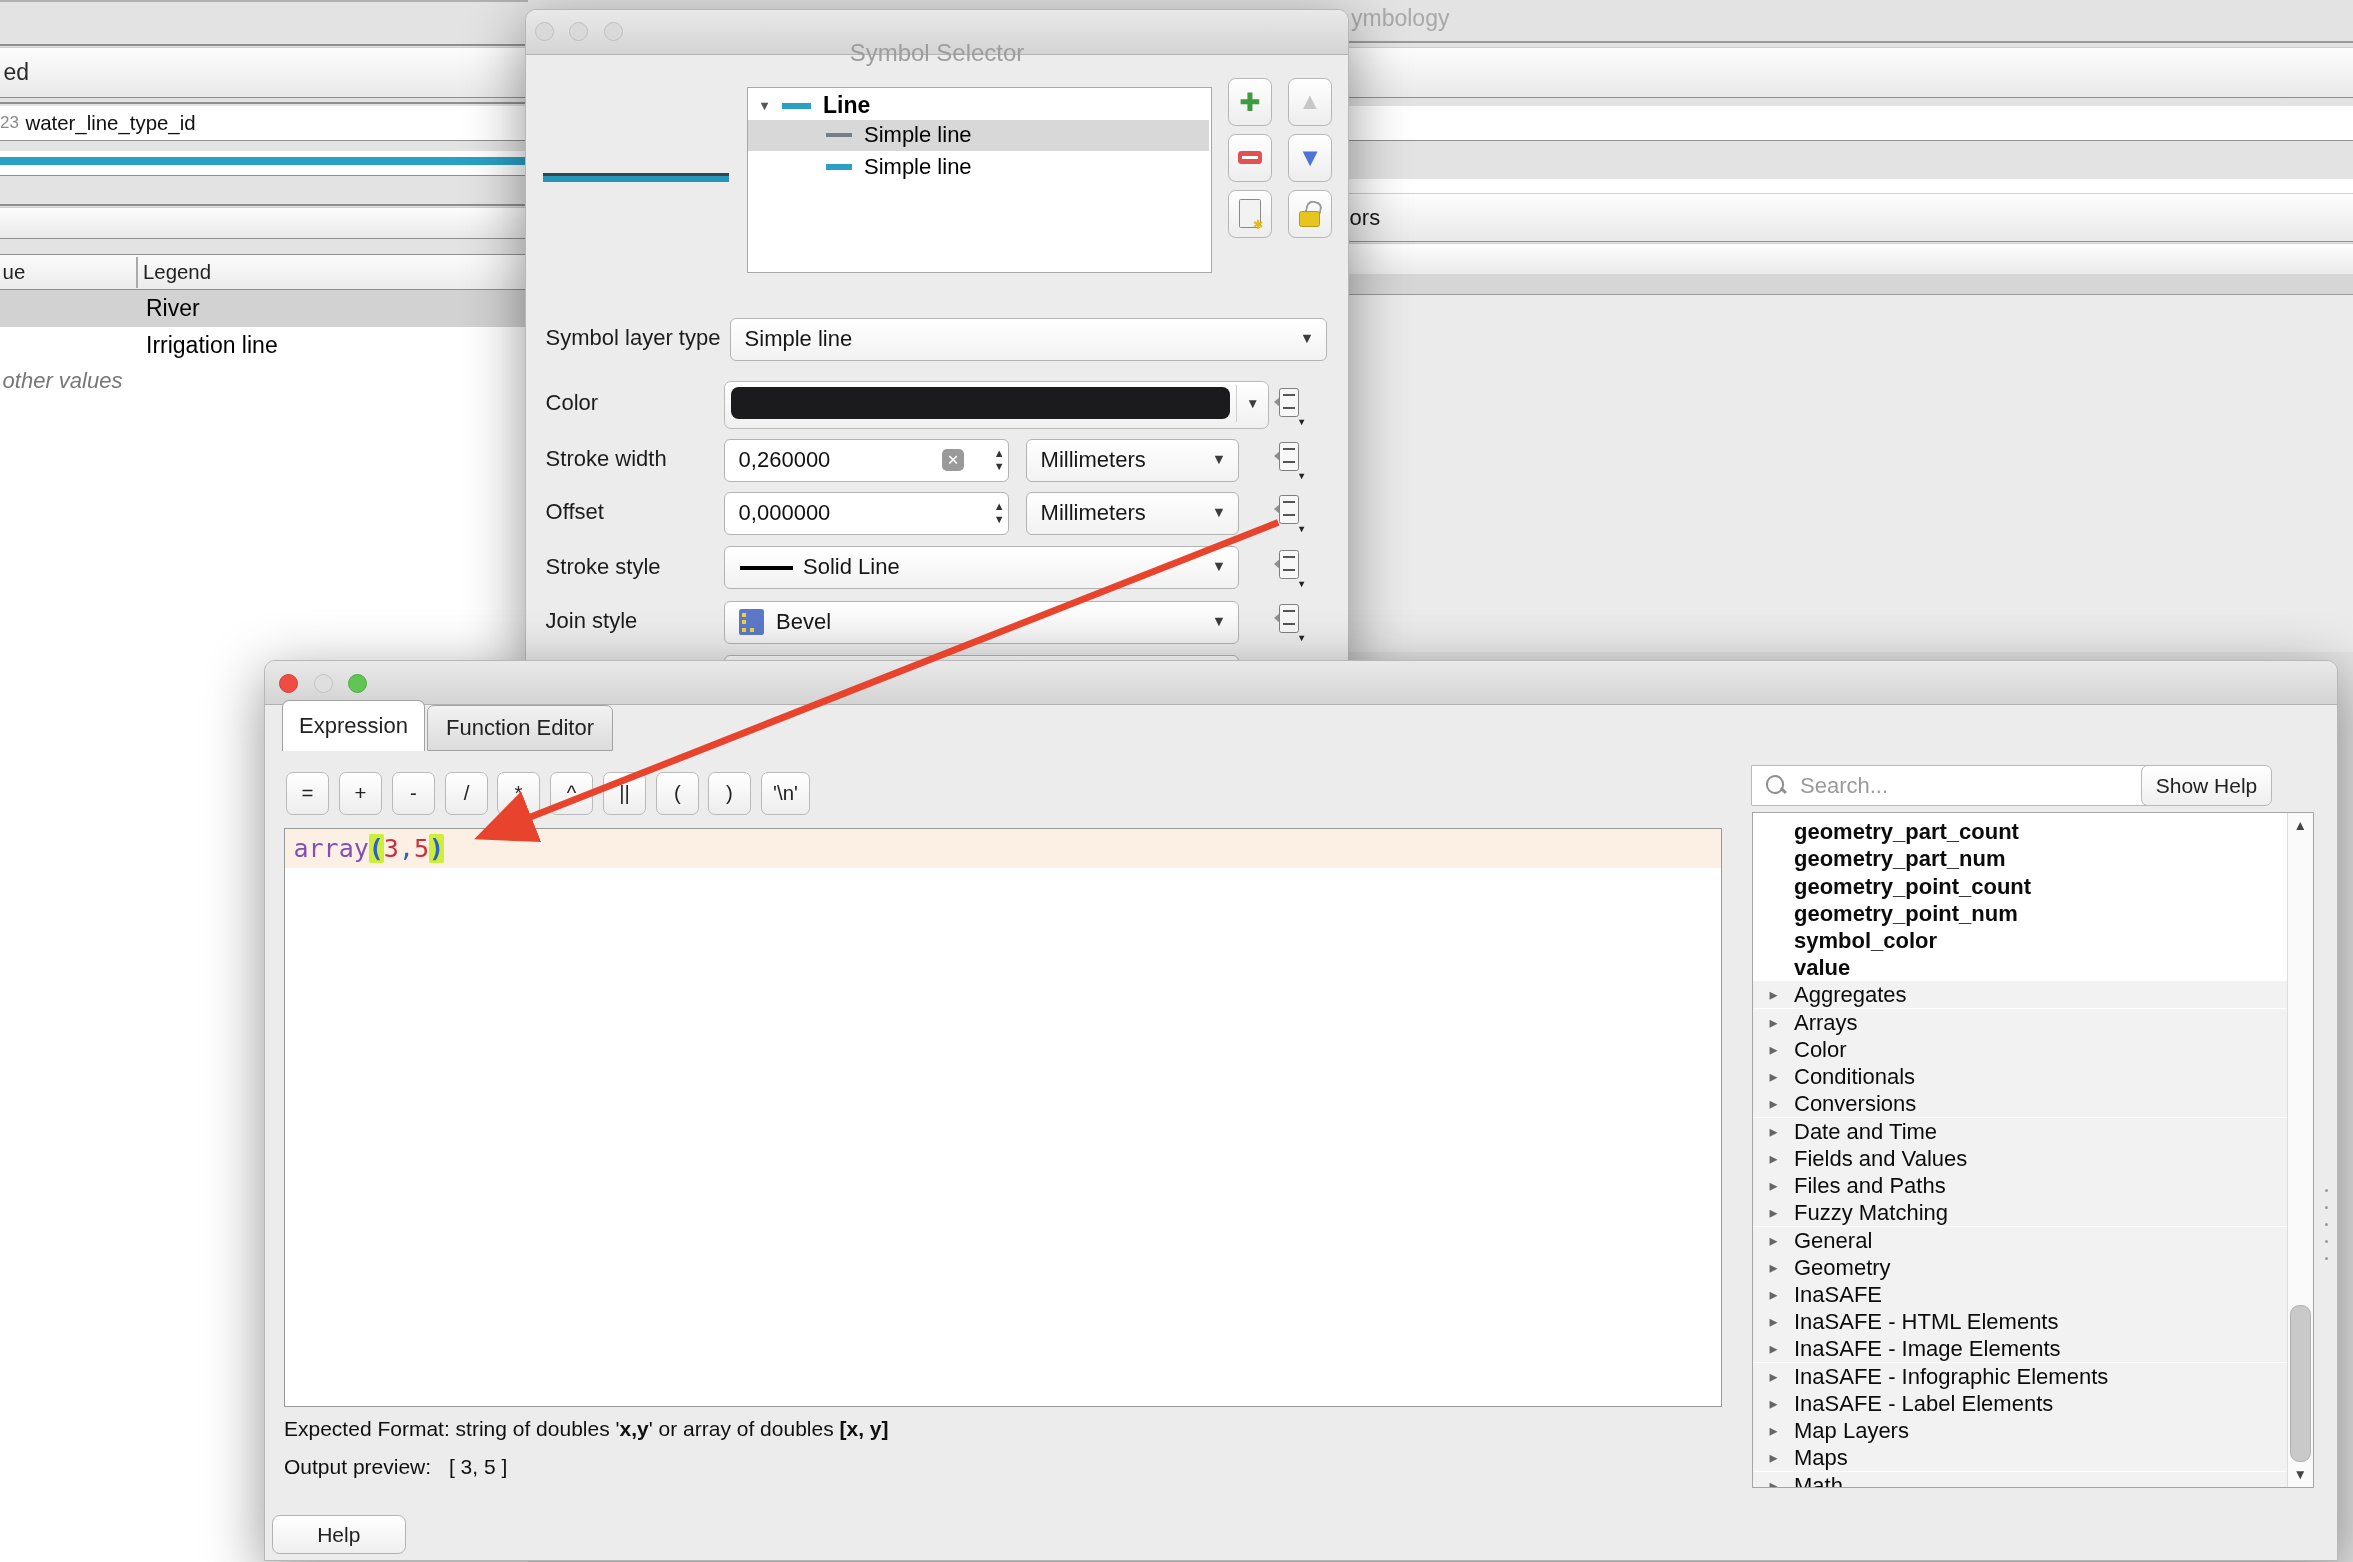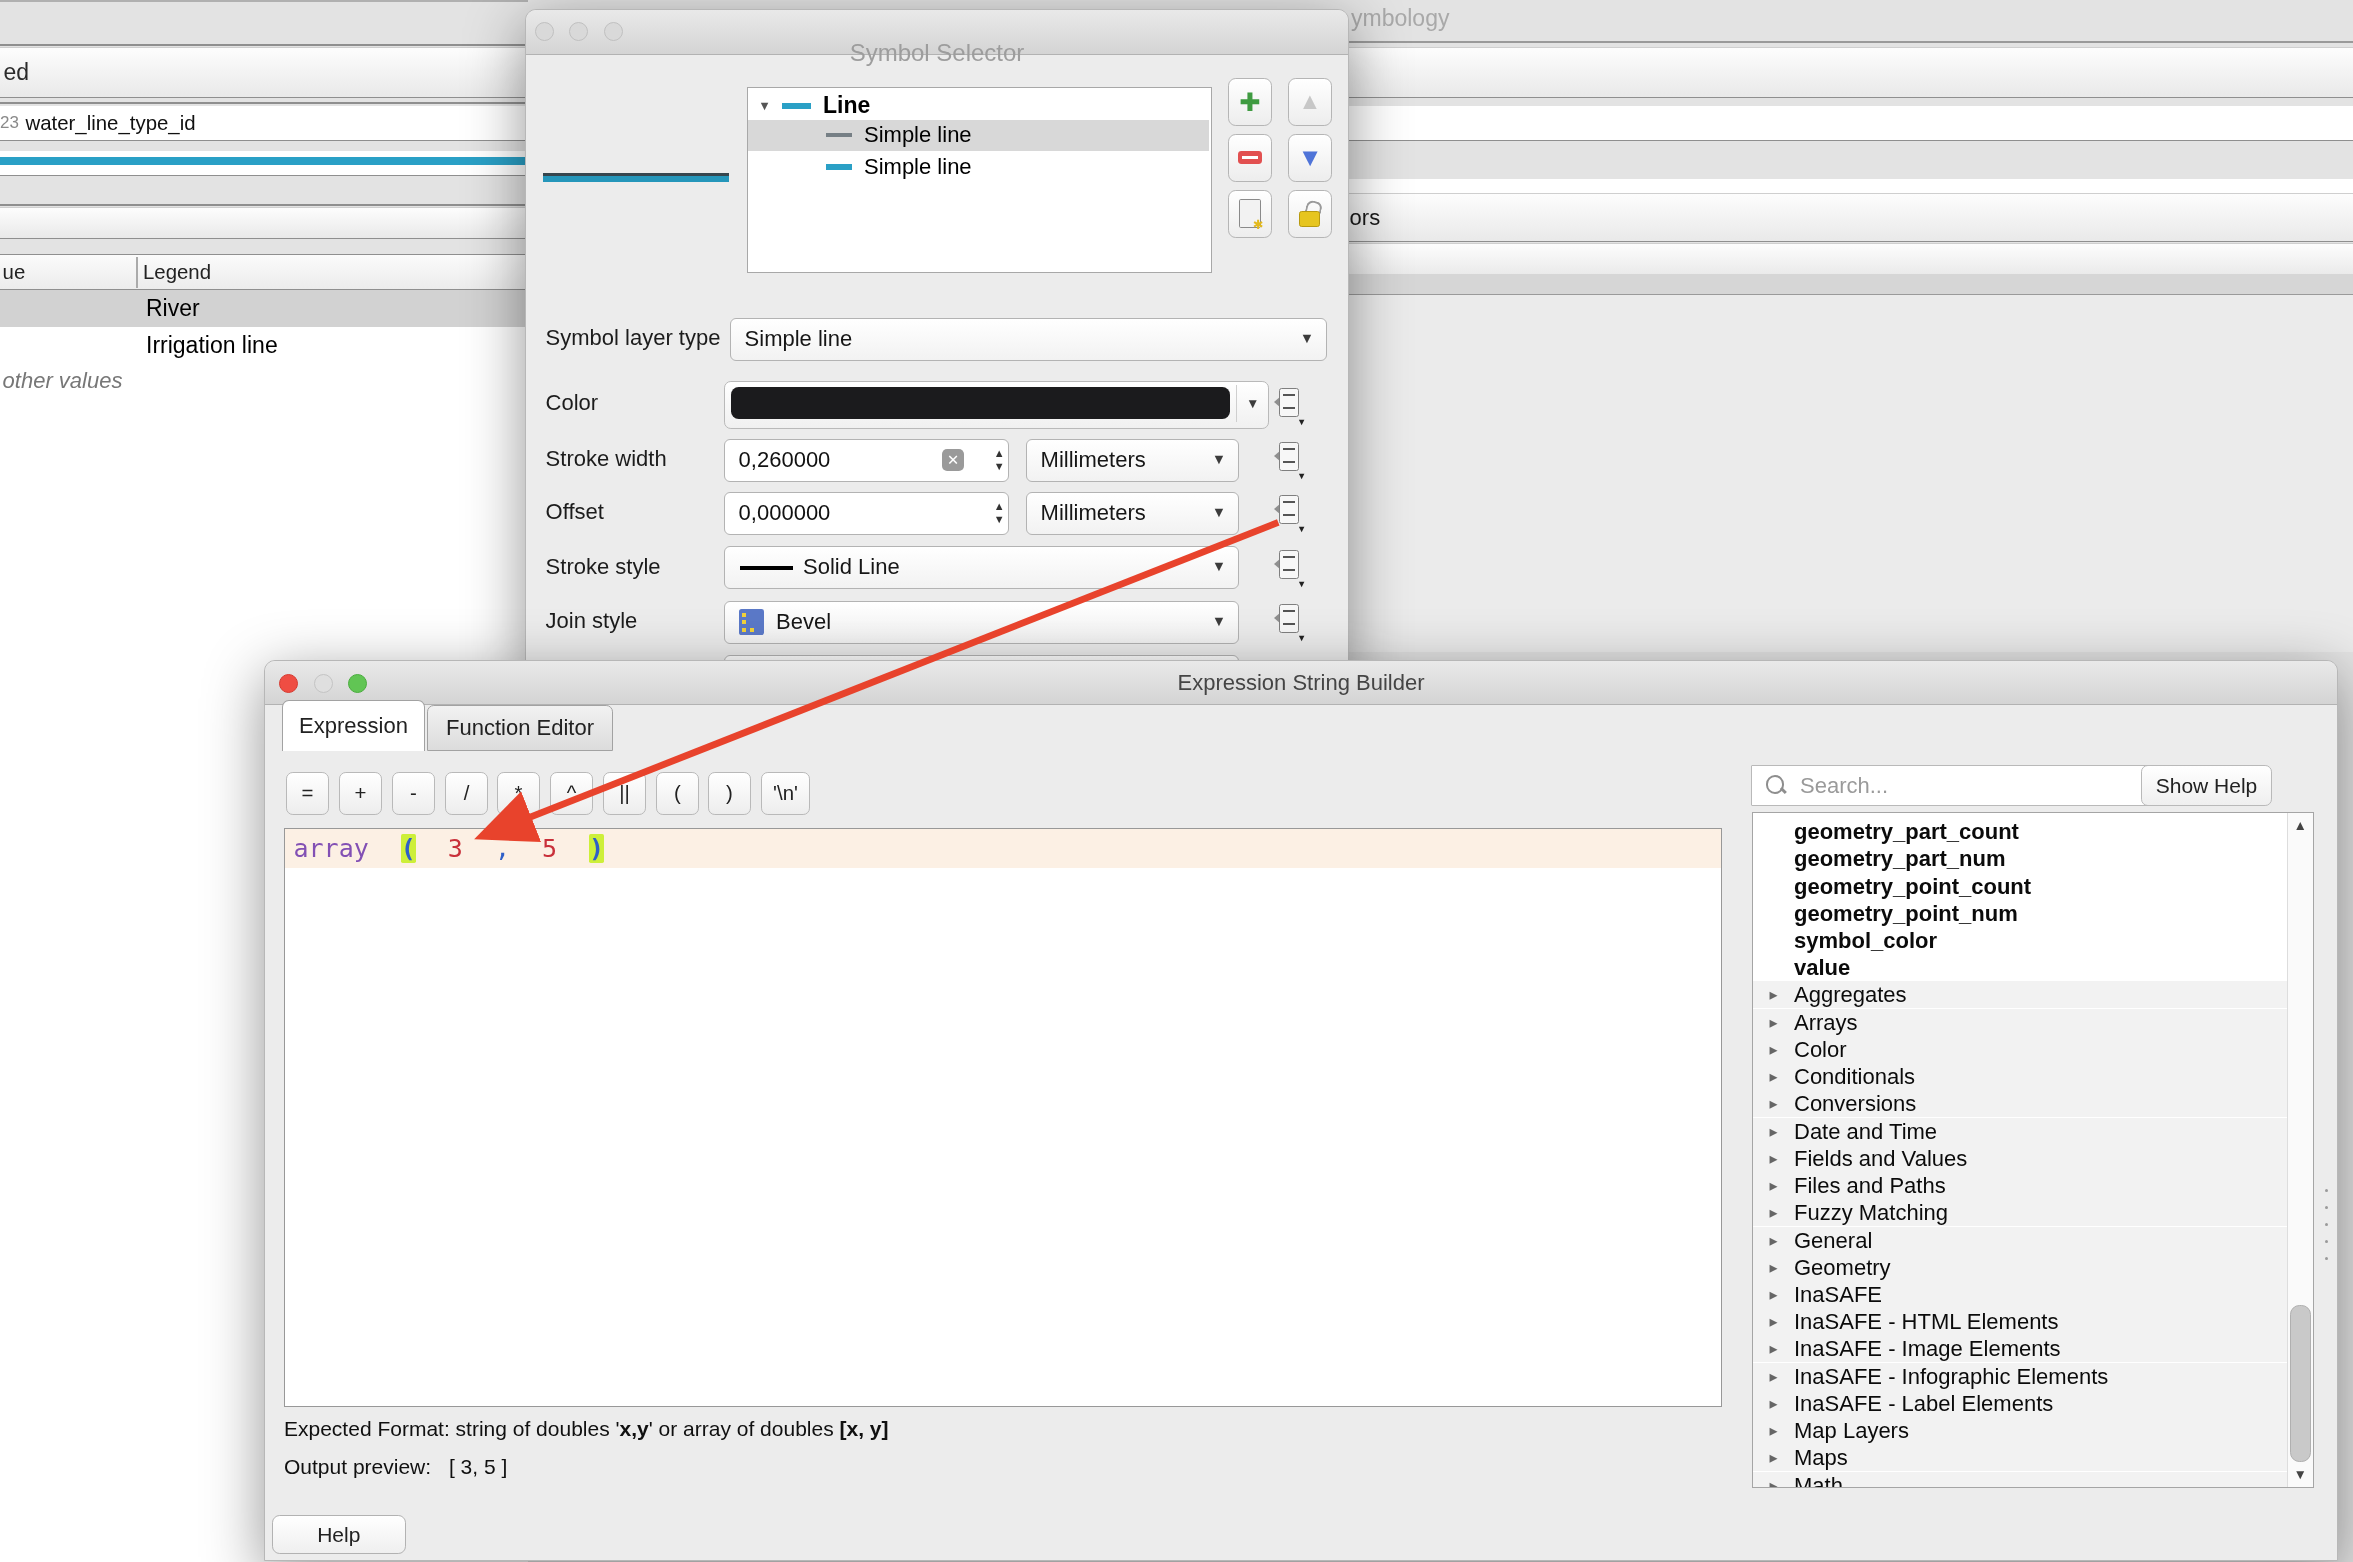--- a/index.html
+++ b/index.html
@@ -253,21 +253,20 @@
     </div>
 
     <div class="combo" style="left:198px;top:645px;width:515px;height:34px;"></div>
   </div>
 
   <div class="window rtop" style="left:264px;top:660px;width:2072px;height:899px;">
     <div class="titlebar" style="height:43px;">
       <div class="light" style="left:13.6px;top:12.8px;background:#ef4d43;border:1.3px solid #d63b31;"></div>
       <div class="light" style="left:49px;top:12.8px;background:#dfdfdf;border:1.3px solid #c4c4c4;"></div>
       <div class="light" style="left:83px;top:12.8px;background:#61c554;border:1.3px solid #4aad3e;"></div>
-      <div class="wtitle" style="top:8.5px;font-size:22px;color:#454545;">Expression String Builder</div>
     </div>
 
     <div class="tab active" style="left:17px;top:39px;width:143px;height:51px;">
       <span>Expression</span>
     </div>
     <div class="tab inactive" style="left:162px;top:44px;width:186px;height:46px;">
       <span>Function Editor</span>
     </div>
 
     <div class="opbtn" style="left:21px;top:111px;width:43px;">
@@ -296,21 +295,21 @@
       </div>
     <div class="opbtn" style="left:443px;top:111px;width:43px;">
         <span>)</span>
       </div>
     <div class="opbtn" style="left:496px;top:111px;width:49px;">
         <span>'\n'</span>
       </div>
 
     <div class="abs" style="left:19px;top:167px;width:1438px;height:579px;background:#fff;border:1.7px solid #989898;box-sizing:border-box;">
       <div class="abs" style="left:0;top:0;width:100%;height:39px;background:#fcf0e4;"></div>
-      <div class="abs code" style="left:8.5px;top:0;height:39px;display:flex;align-items:center;gap:32px;">
+      <div class="abs code" style="left:8.5px;top:0;height:39px;display:flex;align-items:center;">
         <span class="kw">array</span>
           <span class="phl">(</span>
           <span class="num">3</span>
           <span class="pun">,</span>
           <span class="num">5</span>
           <span class="phl">)</span>
       </div>
     </div>
 
     <div class="abs" style="left:1486px;top:104px;width:436px;height:41px;background:#fff;border:1.7px solid #b9b9b9;border-radius:1px;box-sizing:border-box;">

